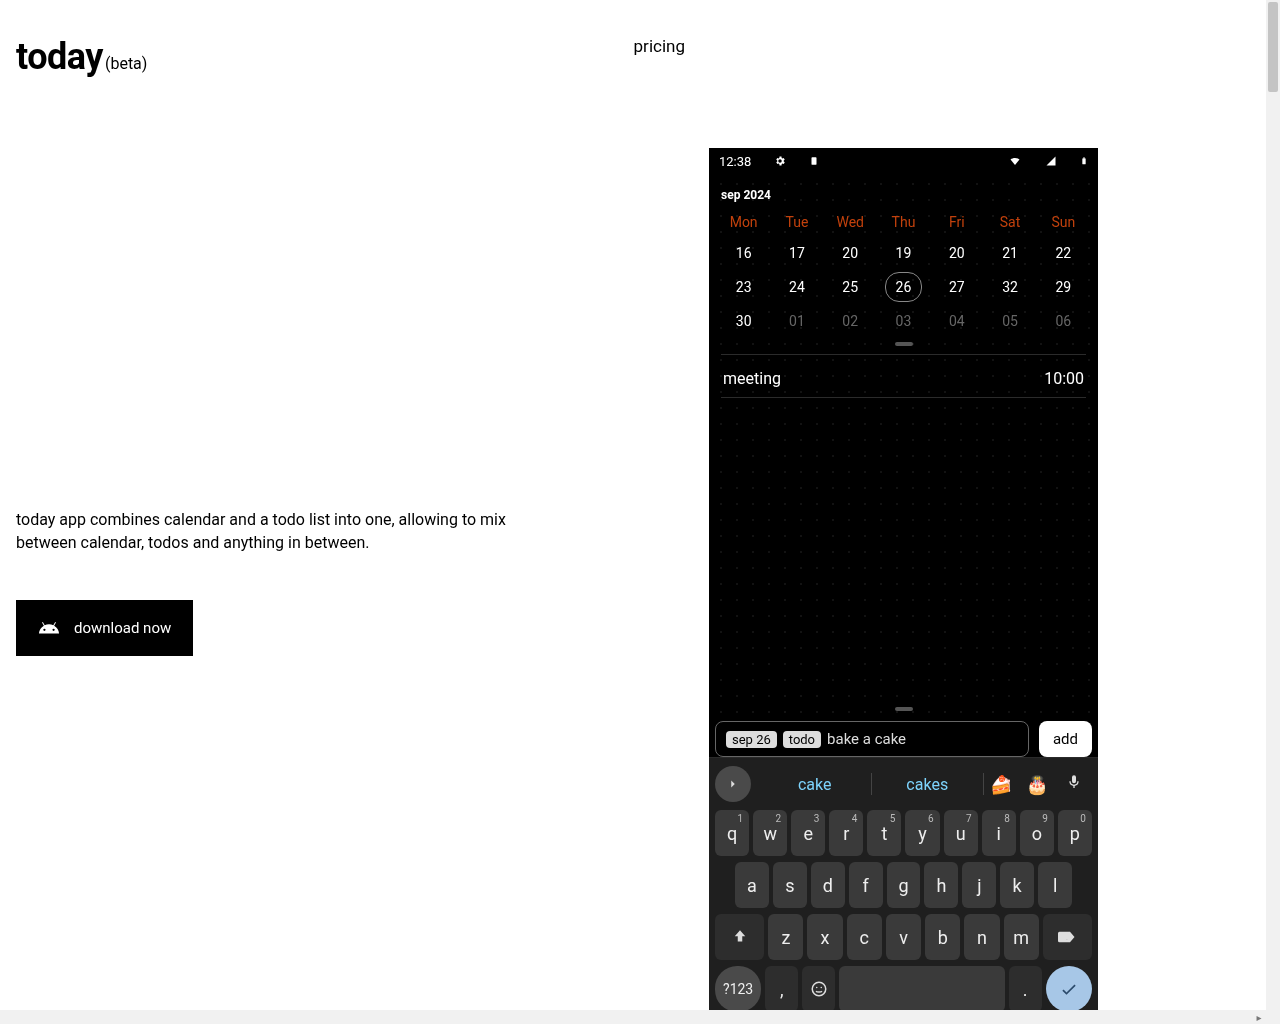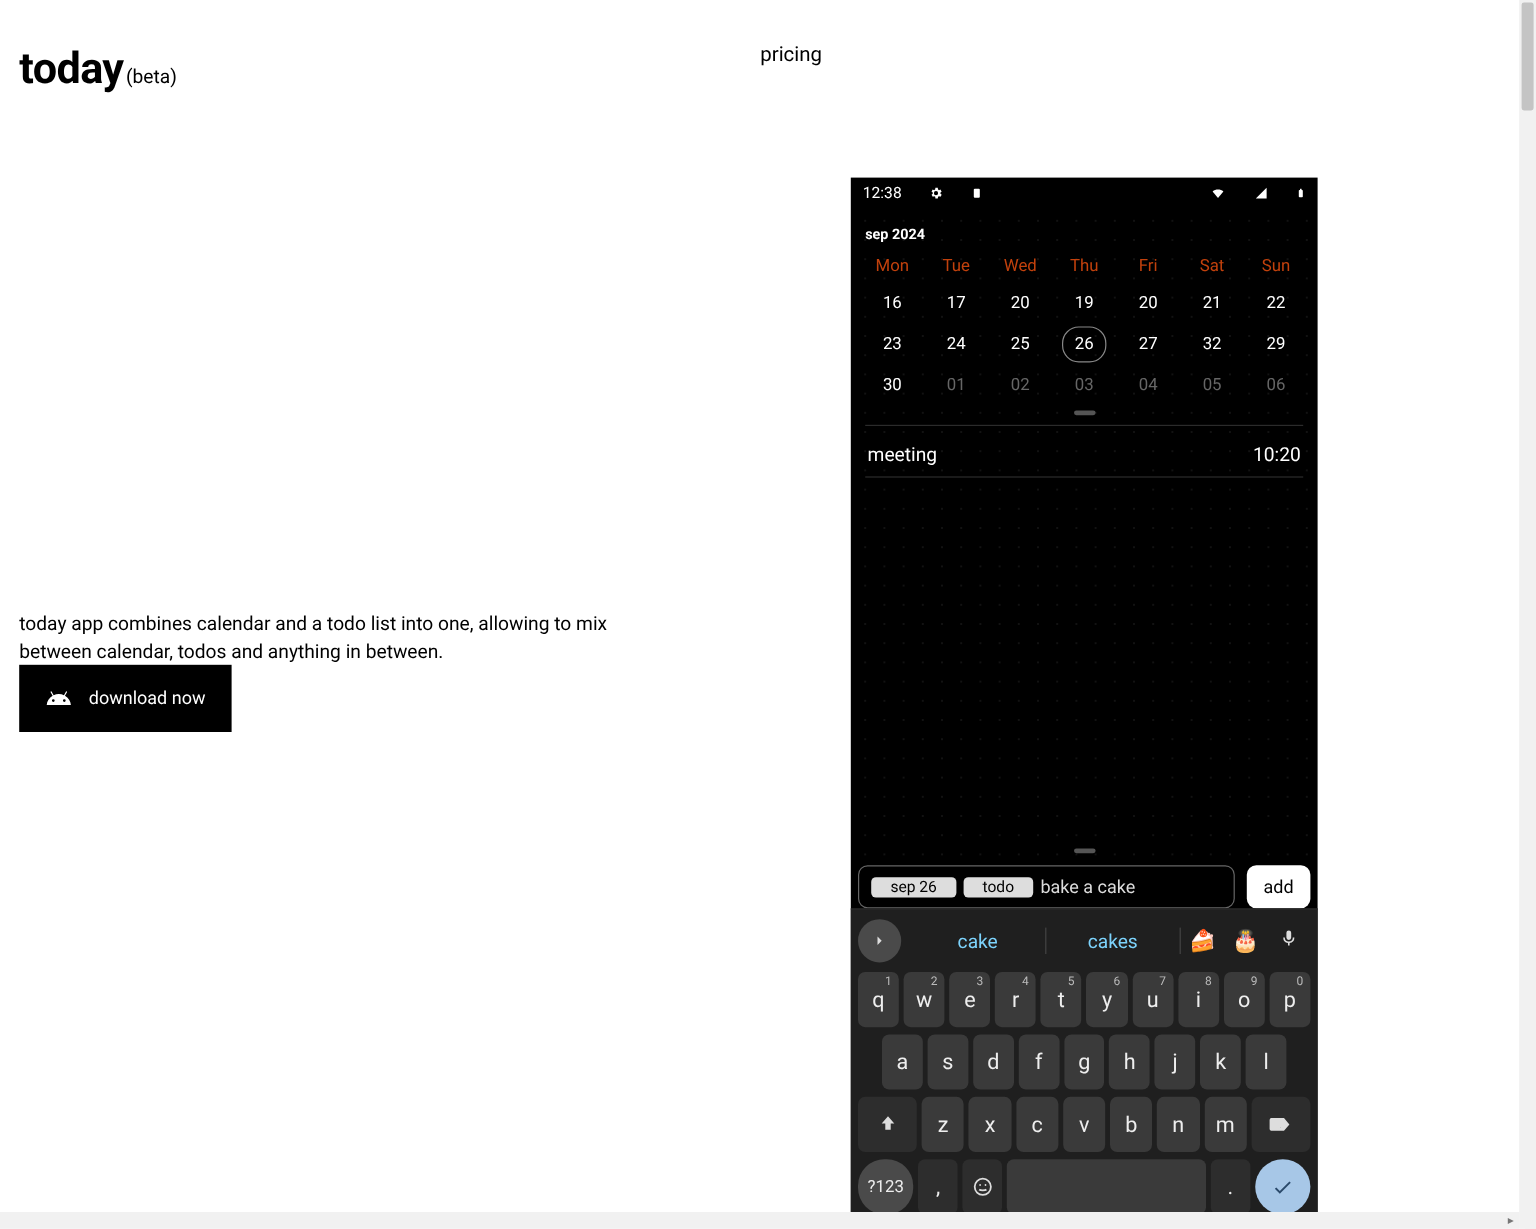--- a/index.html
+++ b/index.html
@@ -8,21 +8,21 @@
   
   .topbar{display:flex;justify-content:space-between;padding:36px 0 0 16px;width:685px}
   .brand{display:flex;align-items:baseline;gap:0}
   .brand-name{font-size:36px;font-weight:700;letter-spacing:-.5px}
   .brand-tag{font-size:16px;margin-left:2px}
   .nav-link{font-size:17px;cursor:pointer}
 
   
   .hero{padding:430px 0 0 16px;width:580px}
   .hero h1{font-size:44px;font-weight:700;line-height:1.1;margin-bottom:18px;letter-spacing:-.5px}
-  .hero p{font-size:16px;line-height:1.45;color:#000;max-width:540px}
+  .hero p{font-size:16px;line-height:1.45;color:#000;margin-bottom:46px;max-width:540px}
   .dl-btn{display:inline-flex;align-items:center;gap:14px;background:#000;color:#fff;border:none;padding:17px 22px;font-size:15px;cursor:pointer}
   .android-icon svg{width:22px;height:22px;display:block}
 
   
   .phone{position:absolute;top:148px;left:709px;width:389px;height:869px;background:#000;color:#fff;font-family:Roboto,Arial,sans-serif}
   .phone .dotbg{
      position:absolute;inset:24px 0 0 0;
      background-image:radial-gradient(rgba(255,255,255,.07) 1px,transparent 1px);
      background-size:16px 16px;background-position:4px 4px;
   }
@@ -44,21 +44,21 @@
   .cal .rule{height:1px;background:#2b2b2b;margin:0 4px}
 
   .event{position:relative;display:flex;justify-content:space-between;align-items:center;padding:14px 14px;font-size:16px}
   .event .under{position:absolute;left:12px;right:12px;bottom:4px;height:1px;background:#2b2b2b}
 
   
   .entrywrap{position:absolute;left:0;right:0;bottom:260px;padding:0 6px}
   .entrywrap .sheet-grab{width:18px;height:4px;background:#555;border-radius:3px;margin:0 auto 10px}
   .entryrow{display:flex;gap:10px;align-items:stretch}
   .entry{flex:1;display:flex;align-items:center;gap:6px;border:1px solid #666;border-radius:8px;padding:8px 10px;font-size:15px;color:#ddd;background:#000}
-  .chip{background:#ddd;color:#000;border-radius:4px;padding:1px 16px;font-size:13px}
+  .chip{background:#ddd;color:#000;border-radius:4px;padding:1px 6px;font-size:13px}
   .addbtn{background:#fff;color:#000;border:none;border-radius:8px;padding:0 14px;font-size:15px;cursor:pointer}
 
   
   .kbd{position:absolute;left:0;right:0;bottom:0;height:260px;background:#1f1f1f;padding:6px 6px 10px;border-top:1px solid #2a2a2a}
   .sugrow{display:flex;align-items:center;height:40px;gap:0}
   .sugbtn{width:36px;height:36px;border-radius:18px;background:#4a4a4a;display:flex;align-items:center;justify-content:center;margin-right:8px}
   .sug{flex:1;text-align:center;color:#7dd3fc;font-size:16px}
   .sugdiv{width:1px;height:22px;background:#444}
   .sugemoji{width:36px;text-align:center;font-size:18px}
   .mic{width:36px;text-align:center}
@@ -217,21 +217,21 @@
         <div class="cell dim">
           <span>06</span>
         </div>
       </div>
     <div class="grab"></div>
     <div class="rule"></div>
   </div>
 
   <div class="event">
     <span>meeting</span>
-    <span>10:20</span>
+    <span>10:00</span>
     <div class="under"></div>
   </div>
 
   <div class="entrywrap">
     <div class="sheet-grab"></div>
     <div class="entryrow">
       <div class="entry">
         <span class="chip">sep 26</span>
         <span class="chip">todo</span>
         <span>bake a cake</span>

